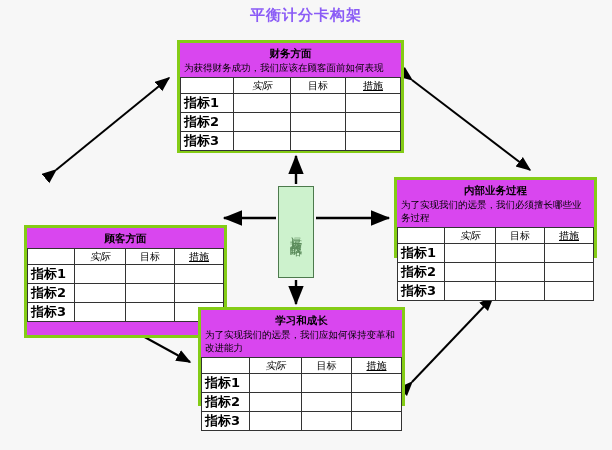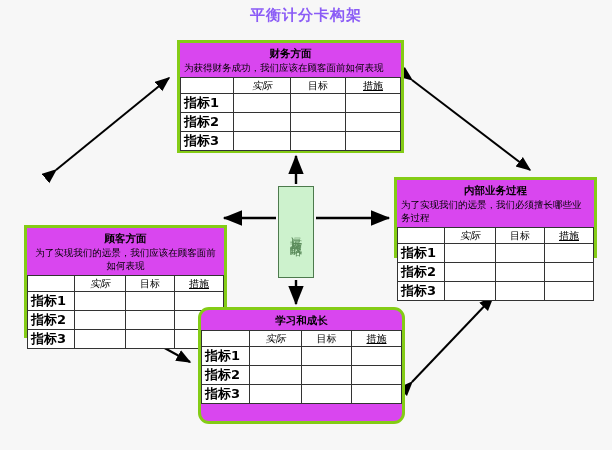--- a/index.html
+++ b/index.html
@@ -100,21 +100,21 @@
   #panel-financial {
     left: 177px; top: 40px; width: 227px; height: 113px;
   }
   #panel-customer {
     left: 24px; top: 177px; width: 203px; height: 113px; margin-top: 48px;
   }
   #panel-internal {
     left: 394px; top: 177px; width: 203px; height: 81px;
   }
   #panel-learning {
-    left: 198px; top: 307px; width: 207px; height: 117px; border-radius: 11px;
+    left: 198px; top: 307px; width: 207px; height: 99px;
   }
 
   
   #center-box {
     position: absolute;
     left: 278px;
     top: 186px;
     width: 36px;
     height: 92px;
     background: #cdf2cd;
@@ -204,21 +204,20 @@
         <td></td>
         <td></td>
       </tr>
     </tbody>
       </table>
   </div>
 
   <div class="panel" id="panel-customer">
     <div class="panel-head">
       <div class="panel-title">顾客方面</div>
-      <div class="panel-desc center">为了实现我们的远景，我们应该在顾客面前如何表现</div>
     </div>
     <table class="metrics">
       <tbody>
           <tr>
         <th class="c0"></th>
         <th class="c1">实际</th>
         <th class="c2">目标</th>
         <th class="c3">措施</th>
       </tr>
       <tr>
@@ -274,20 +273,21 @@
         <td></td>
         <td></td>
       </tr>
     </tbody>
       </table>
   </div>
 
   <div class="panel" id="panel-learning">
     <div class="panel-head">
       <div class="panel-title">学习和成长</div>
+      <div class="panel-desc">为了实现我们的远景，我们应如何保持变革和改进能力</div>
     </div>
     <table class="metrics">
       <tbody>
           <tr>
         <th class="c0"></th>
         <th class="c1">实际</th>
         <th class="c2">目标</th>
         <th class="c3">措施</th>
       </tr>
       <tr>

